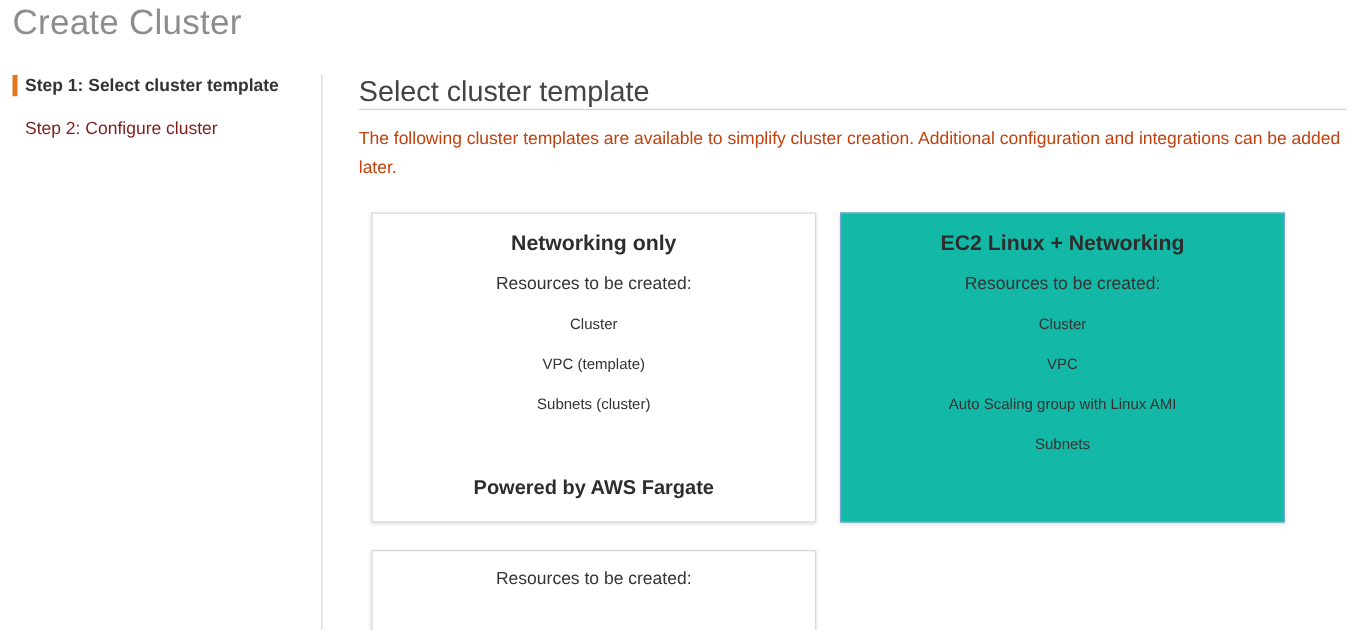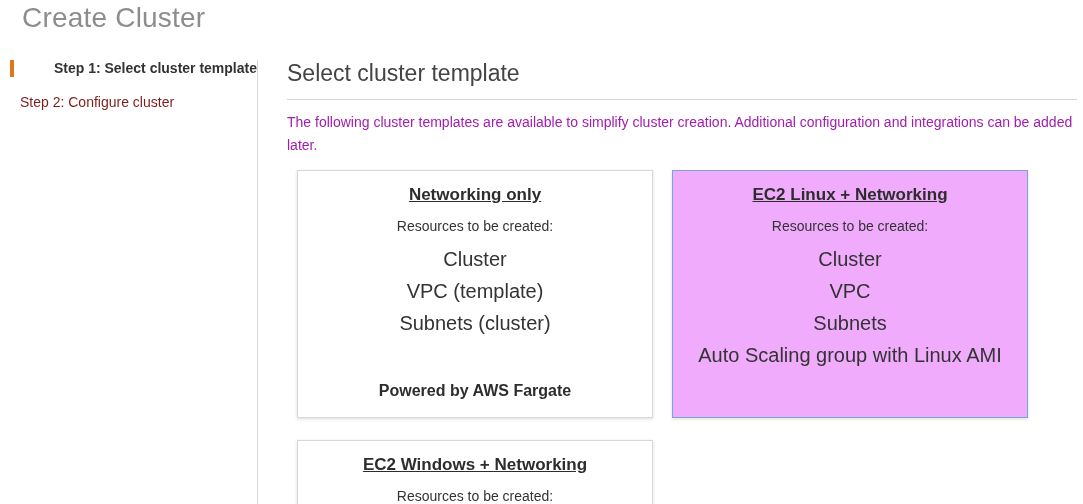--- a/index.html
+++ b/index.html
@@ -6,21 +6,21 @@
   html, body {
     width: 1083px; height: 504px;
     background: #ffffff;
     overflow: hidden;
     font-family: "Liberation Sans", sans-serif;
     position: relative;
   }
   
   .page-title {
     position: absolute;
-    left: 22px; top: 2px;
+    left: 10px; top: 2px;
     font-size: 28px;
     font-weight: 400;
     color: #8d8d8d;
     letter-spacing: 0.2px;
   }
   
   .sidebar {
     position: absolute;
     left: 0; top: 60px;
     width: 257px;
@@ -32,85 +32,83 @@
     font-size: 14px;
     line-height: 17px;
     color: #7f1d1d;
     margin-bottom: 17px;
     cursor: pointer;
   }
   .step.active {
     border-left-color: #e0771c;
     color: #333333;
     font-weight: bold;
-    text-align: right;
   }
   
   .v-divider {
     position: absolute;
     left: 257px; top: 60px; bottom: 0;
     width: 1px;
     background: #d9d9d9;
   }
   
   .main {
     position: absolute;
     left: 287px; top: 60px;
     width: 790px;
   }
   .section-heading {
     font-size: 23px;
     font-weight: 400;
     color: #444444;
-    margin-bottom: 12px;
+    margin-bottom: 0;
   }
   .heading-rule {
     border: none;
     border-top: 1px solid #d5d5d5;
     margin-bottom: 11px;
   }
   .section-desc {
     font-size: 14px;
     line-height: 23px;
-    color: #a21caf;
+    color: #c2410c;
     max-width: 790px;
   }
   
   .card {
     position: absolute;
     width: 356px;
     height: 248px;
     background: #ffffff;
     border: 1px solid #d8d8d8;
     box-shadow: 0 1px 3px rgba(0,0,0,0.14);
     text-align: center;
     cursor: pointer;
   }
   .card.selected {
-    background: #f0abfc;
+    background: #14b8a6;
     border: 1px solid #75a7d4;
   }
   .card-0 { left: 297px; top: 170px; }
   .card-1 { left: 672px; top: 170px; }
   .card-2 { left: 297px; top: 440px; }
   .card-title {
     margin-top: 14px;
     font-size: 17px;
     font-weight: bold;
     color: #2d2d2d;
-    text-decoration: underline;
   }
   .card-label {
     margin-top: 13px;
     font-size: 14px;
     color: #333333;
   }
   .card-item {
     margin-top: 18px;
-    font-size: 20px;
+    font-size: 12px;
     line-height: 14px;
     color: #333333;
   }
   .card-footer {
     position: absolute;
     left: 0; right: 0; bottom: 17px;
     font-size: 16px;
     font-weight: bold;
     color: #2d2d2d;
     margin-top: 32px;
@@ -142,20 +140,19 @@
   <div class="card-item">VPC (template)</div>
   <div class="card-item">Subnets (cluster)</div>
   <div class="card-footer">Powered by AWS Fargate</div>
 </div>
 
 <div class="card card-1 selected">
   <div class="card-title">EC2 Linux + Networking</div>
   <div class="card-label">Resources to be created:</div>
   <div class="card-item">Cluster</div>
   <div class="card-item">VPC</div>
+  <div class="card-item">Auto Scaling group with Linux AMI</div>
   <div class="card-item">Subnets</div>
-  <div class="card-item">Auto Scaling group with Linux AMI</div>
 </div>
 
 <div class="card card-2">
-  <div class="card-title">EC2 Windows + Networking</div>
   <div class="card-label">Resources to be created:</div>
 </div>
 
 </body></html>

